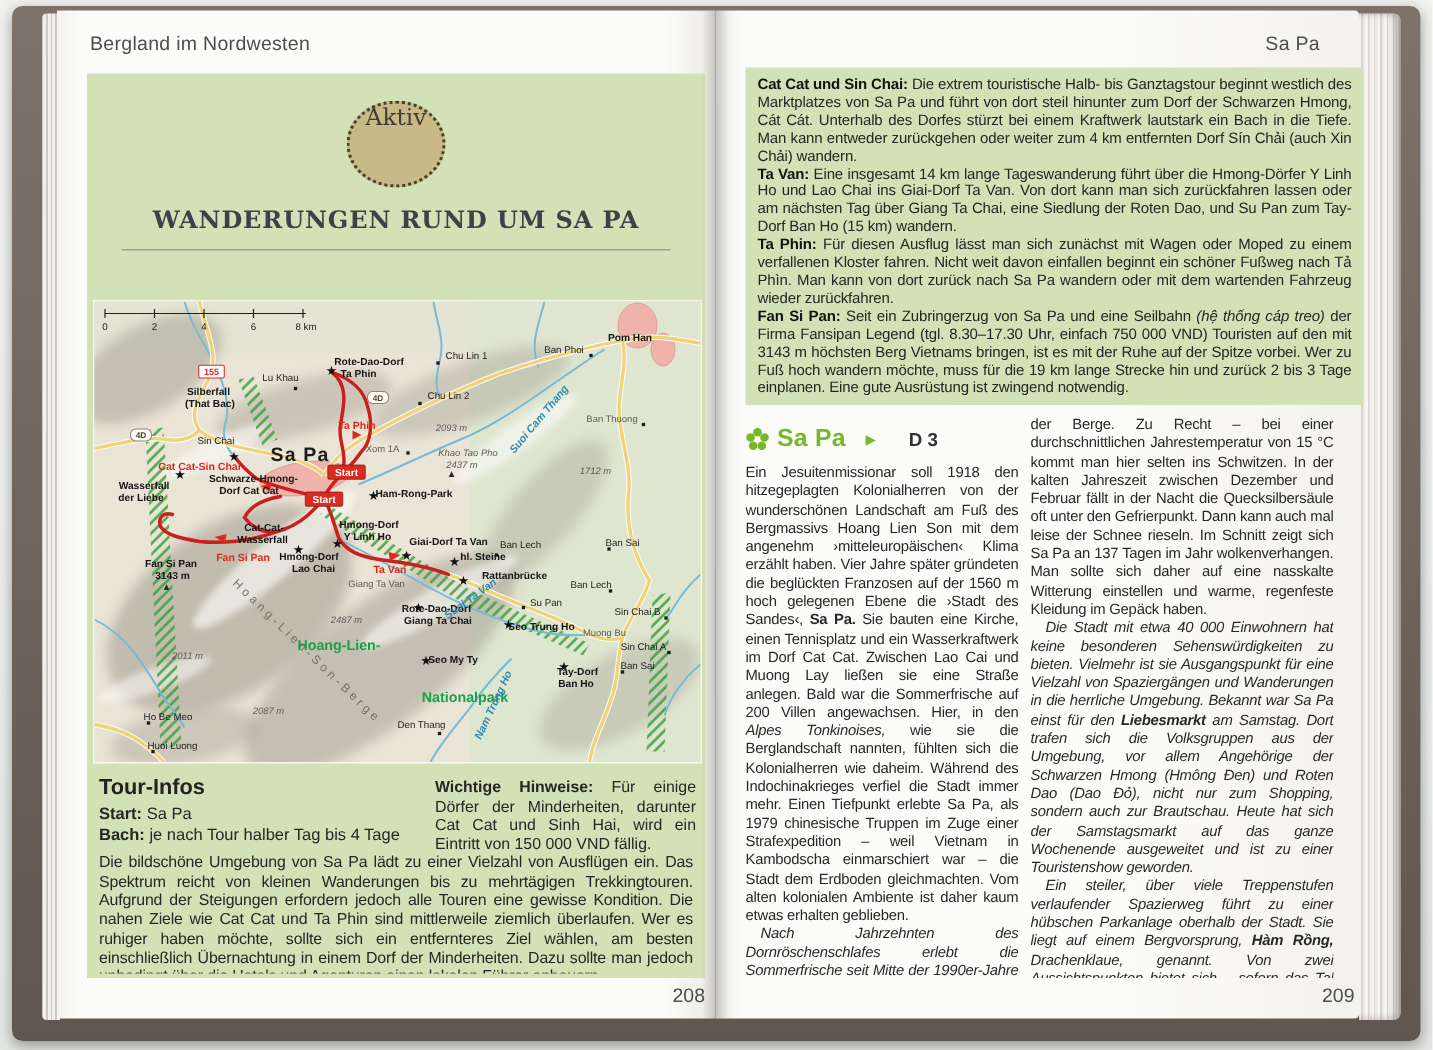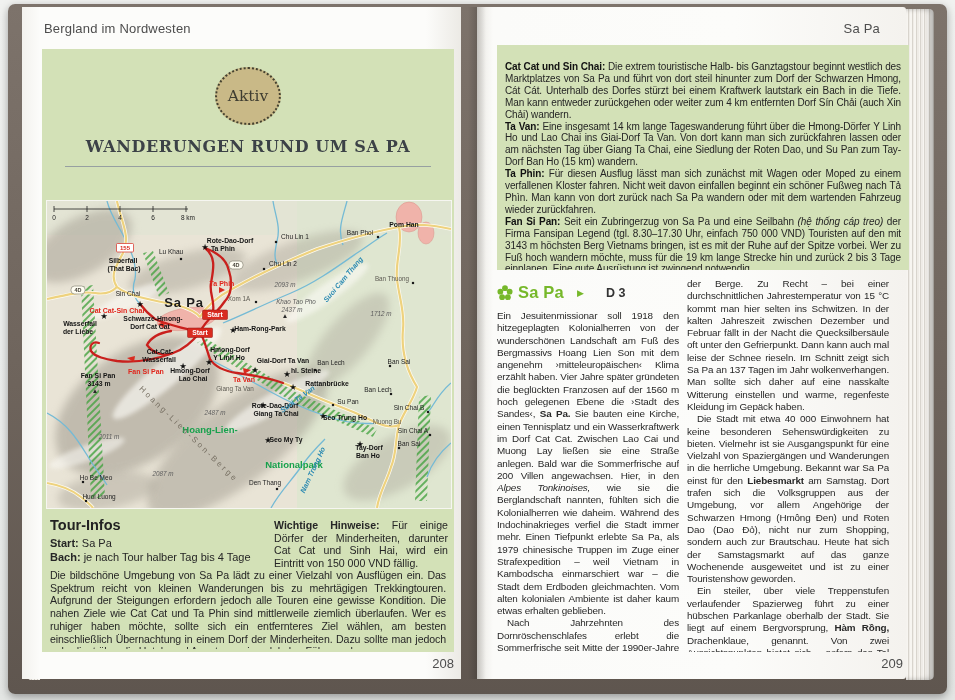--- a/index.html
+++ b/index.html
@@ -19,21 +19,21 @@
     border-radius:3px 0 0 3px;
   }
   .edge-r{
     position:absolute;left:906px;top:9px;bottom:20px;width:28px;
     background:repeating-linear-gradient(90deg,#f7f5f1 0 1.6px,#d8d4cd 1.6px 2.6px,#efece7 2.6px 4.2px);
     border-radius:0 5px 5px 0;
     box-shadow:inset -4px 0 5px rgba(0,0,0,.28);
   }
   .page{position:absolute;top:7px;height:672px;}
   .page.left{
-    left:22px;width:439px;
+    left:38px;width:439px;
     background:linear-gradient(90deg,#f3f2ee 0,#fcfcfa 18px,#fcfcfa 92%,#eceae5 100%);
   }
   .page.right{
     left:477px;width:429px;
     background:linear-gradient(90deg,#e9e7e2 0,#fbfbf9 16px,#fcfcfa 60%,#f4f2ee 100%);
     border-radius:0 3px 3px 0;
   }
   .spine{position:absolute;left:468px;top:7px;width:18px;height:672px;
     background:linear-gradient(90deg,rgba(0,0,0,0),rgba(0,0,0,.16) 50%,rgba(0,0,0,0));pointer-events:none;}
   .running-head{position:absolute;top:14px;font-size:13px;color:#4d4d4d;letter-spacing:.2px;}
@@ -42,53 +42,53 @@
   .pagenum{position:absolute;top:649px;font-size:13px;color:#4d4d4d;text-align:right;width:412px;}
   .pn-l{left:20px;}
   .pn-r{left:14px;}
 
   
   .greenbox{position:absolute;background:var(--box_green,#d4e2b8);}
   .box-l{left:20px;top:42px;width:412px;height:603px;}
   .aktiv{
     width:62px;height:54px;margin:18px auto 8px;border-radius:50%;
     background:var(--badge_tan,#c9b987);border:2.5px dotted #45412f;
-    display:flex;align-items:center;justify-content:center;
+    display:flex;align-items:flex-start;justify-content:center;
     font-family:"DejaVu Serif",serif;font-size:15.5px;color:#3f3d31;
   }
   .act-title{
     margin:12px 10px 0;text-align:center;
     font-family:"DejaVu Serif",serif;font-weight:bold;font-size:16px;
     color:#3c4247;letter-spacing:.6px;
   }
   .act-rule{border:0;border-top:1px solid #949c9c;border-top:1px solid #97a0a1;width:366px;margin:10px auto 0;}
   .mapwrap{position:absolute;left:4px;top:151px;width:404px;height:307px;border:1px solid #f6f6f1;background:#e9e4d6;}
   .mapwrap svg{display:block;}
 
   .tourinfo{position:absolute;left:8px;top:468px;width:398px;}
   .ti-h{font-size:14.5px;font-weight:bold;color:#222;margin:0 0 3px;}
   .ti-line{font-size:11px;line-height:14px;margin:0;}
   .ti-left{position:absolute;left:0;top:0;width:215px;}
   .ti-right{position:absolute;left:224px;top:2px;width:174px;font-size:10.6px;line-height:12.6px;text-align:justify;}
   .intro{position:absolute;left:8px;top:520px;width:396px;height:80px;overflow:hidden;
     font-size:10.6px;line-height:12.7px;text-align:justify;letter-spacing:-.1px;margin:0;}
 
   
-  .box-r{left:20px;top:38px;width:412px;height:225px;padding:16px 8px;box-sizing:border-box;overflow:hidden;}
+  .box-r{left:20px;top:38px;width:412px;height:225px;padding:6px 8px;box-sizing:border-box;overflow:hidden;}
   .tour{margin:0;font-size:10px;line-height:11.9px;text-align:justify;letter-spacing:-.1px;color:#252525;}
   .tour b{color:#111;}
   .sec-head{position:absolute;left:20px;top:276px;width:185px;display:flex;align-items:center;gap:5px;}
   .sec-title{font-size:16.5px;font-weight:bold;color:var(--accent_green,#76b82a);letter-spacing:.2px;}
   .sec-tri{color:var(--accent_green,#76b82a);font-size:9px;margin-left:8px;}
   .sec-ref{font-size:12.5px;font-weight:bold;color:#333;padding-left:17px;}
   .col{position:absolute;overflow:hidden;font-size:9.9px;line-height:12.3px;text-align:justify;letter-spacing:-.15px;color:#282828;}
   .col1{left:20px;top:303px;width:182px;height:342px;}
   .col2{left:210px;top:271px;width:202px;height:374px;}
   .body-par{margin:0;}
-  .body-par.ind{text-indent:10px;}
+  .body-par.ind{text-indent:10px;font-style:italic;}
 
   
   text{font-family:"Liberation Sans",sans-serif;}
   .ml-bold{font-size:6.8px;font-weight:bold;fill:#141414;}
   .ml-plain{font-size:6.5px;fill:#222;}
   .ml-gray{font-size:6.3px;fill:#5d5a52;}
   .ml-red{font-size:7px;font-weight:bold;fill:#e0261c;}
   .ml-blue{font-size:7.2px;font-style:italic;font-weight:bold;fill:#2b8ab2;}
   .ml-green{font-size:9.5px;font-weight:bold;fill:#17a14c;}
   .ml-big{font-size:13px;font-weight:bold;fill:#1d1d1d;letter-spacing:.8px;}

